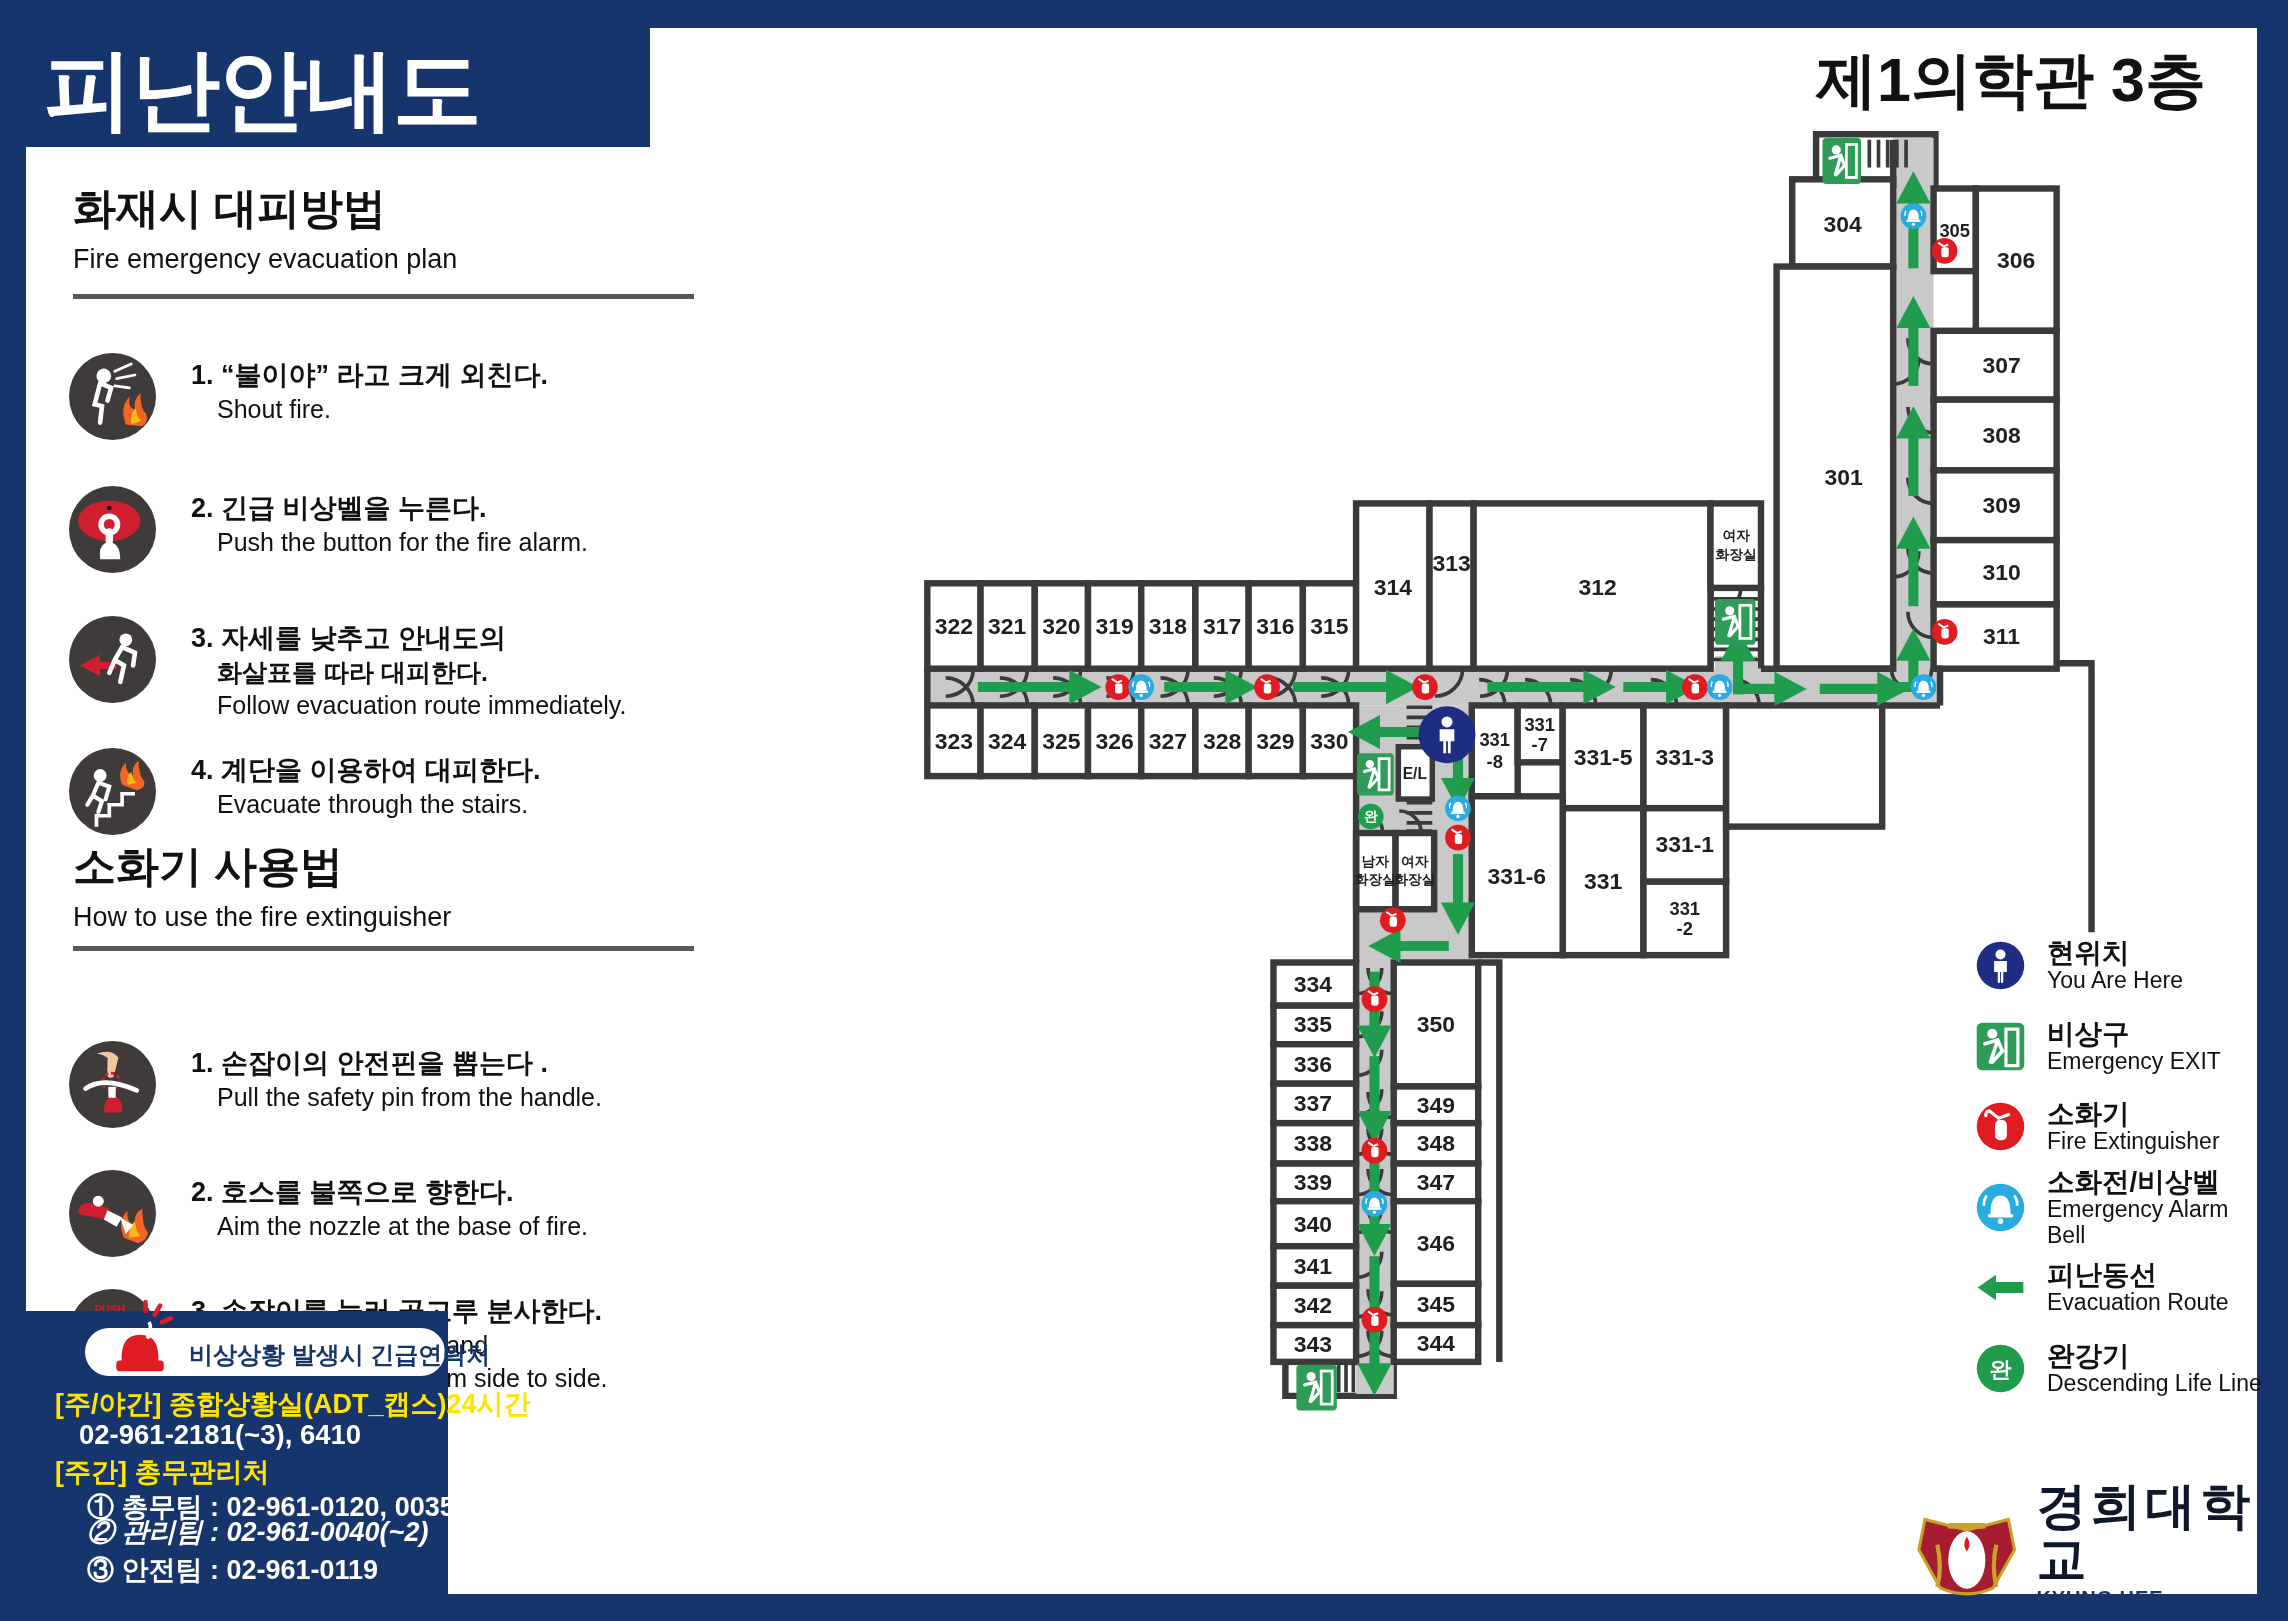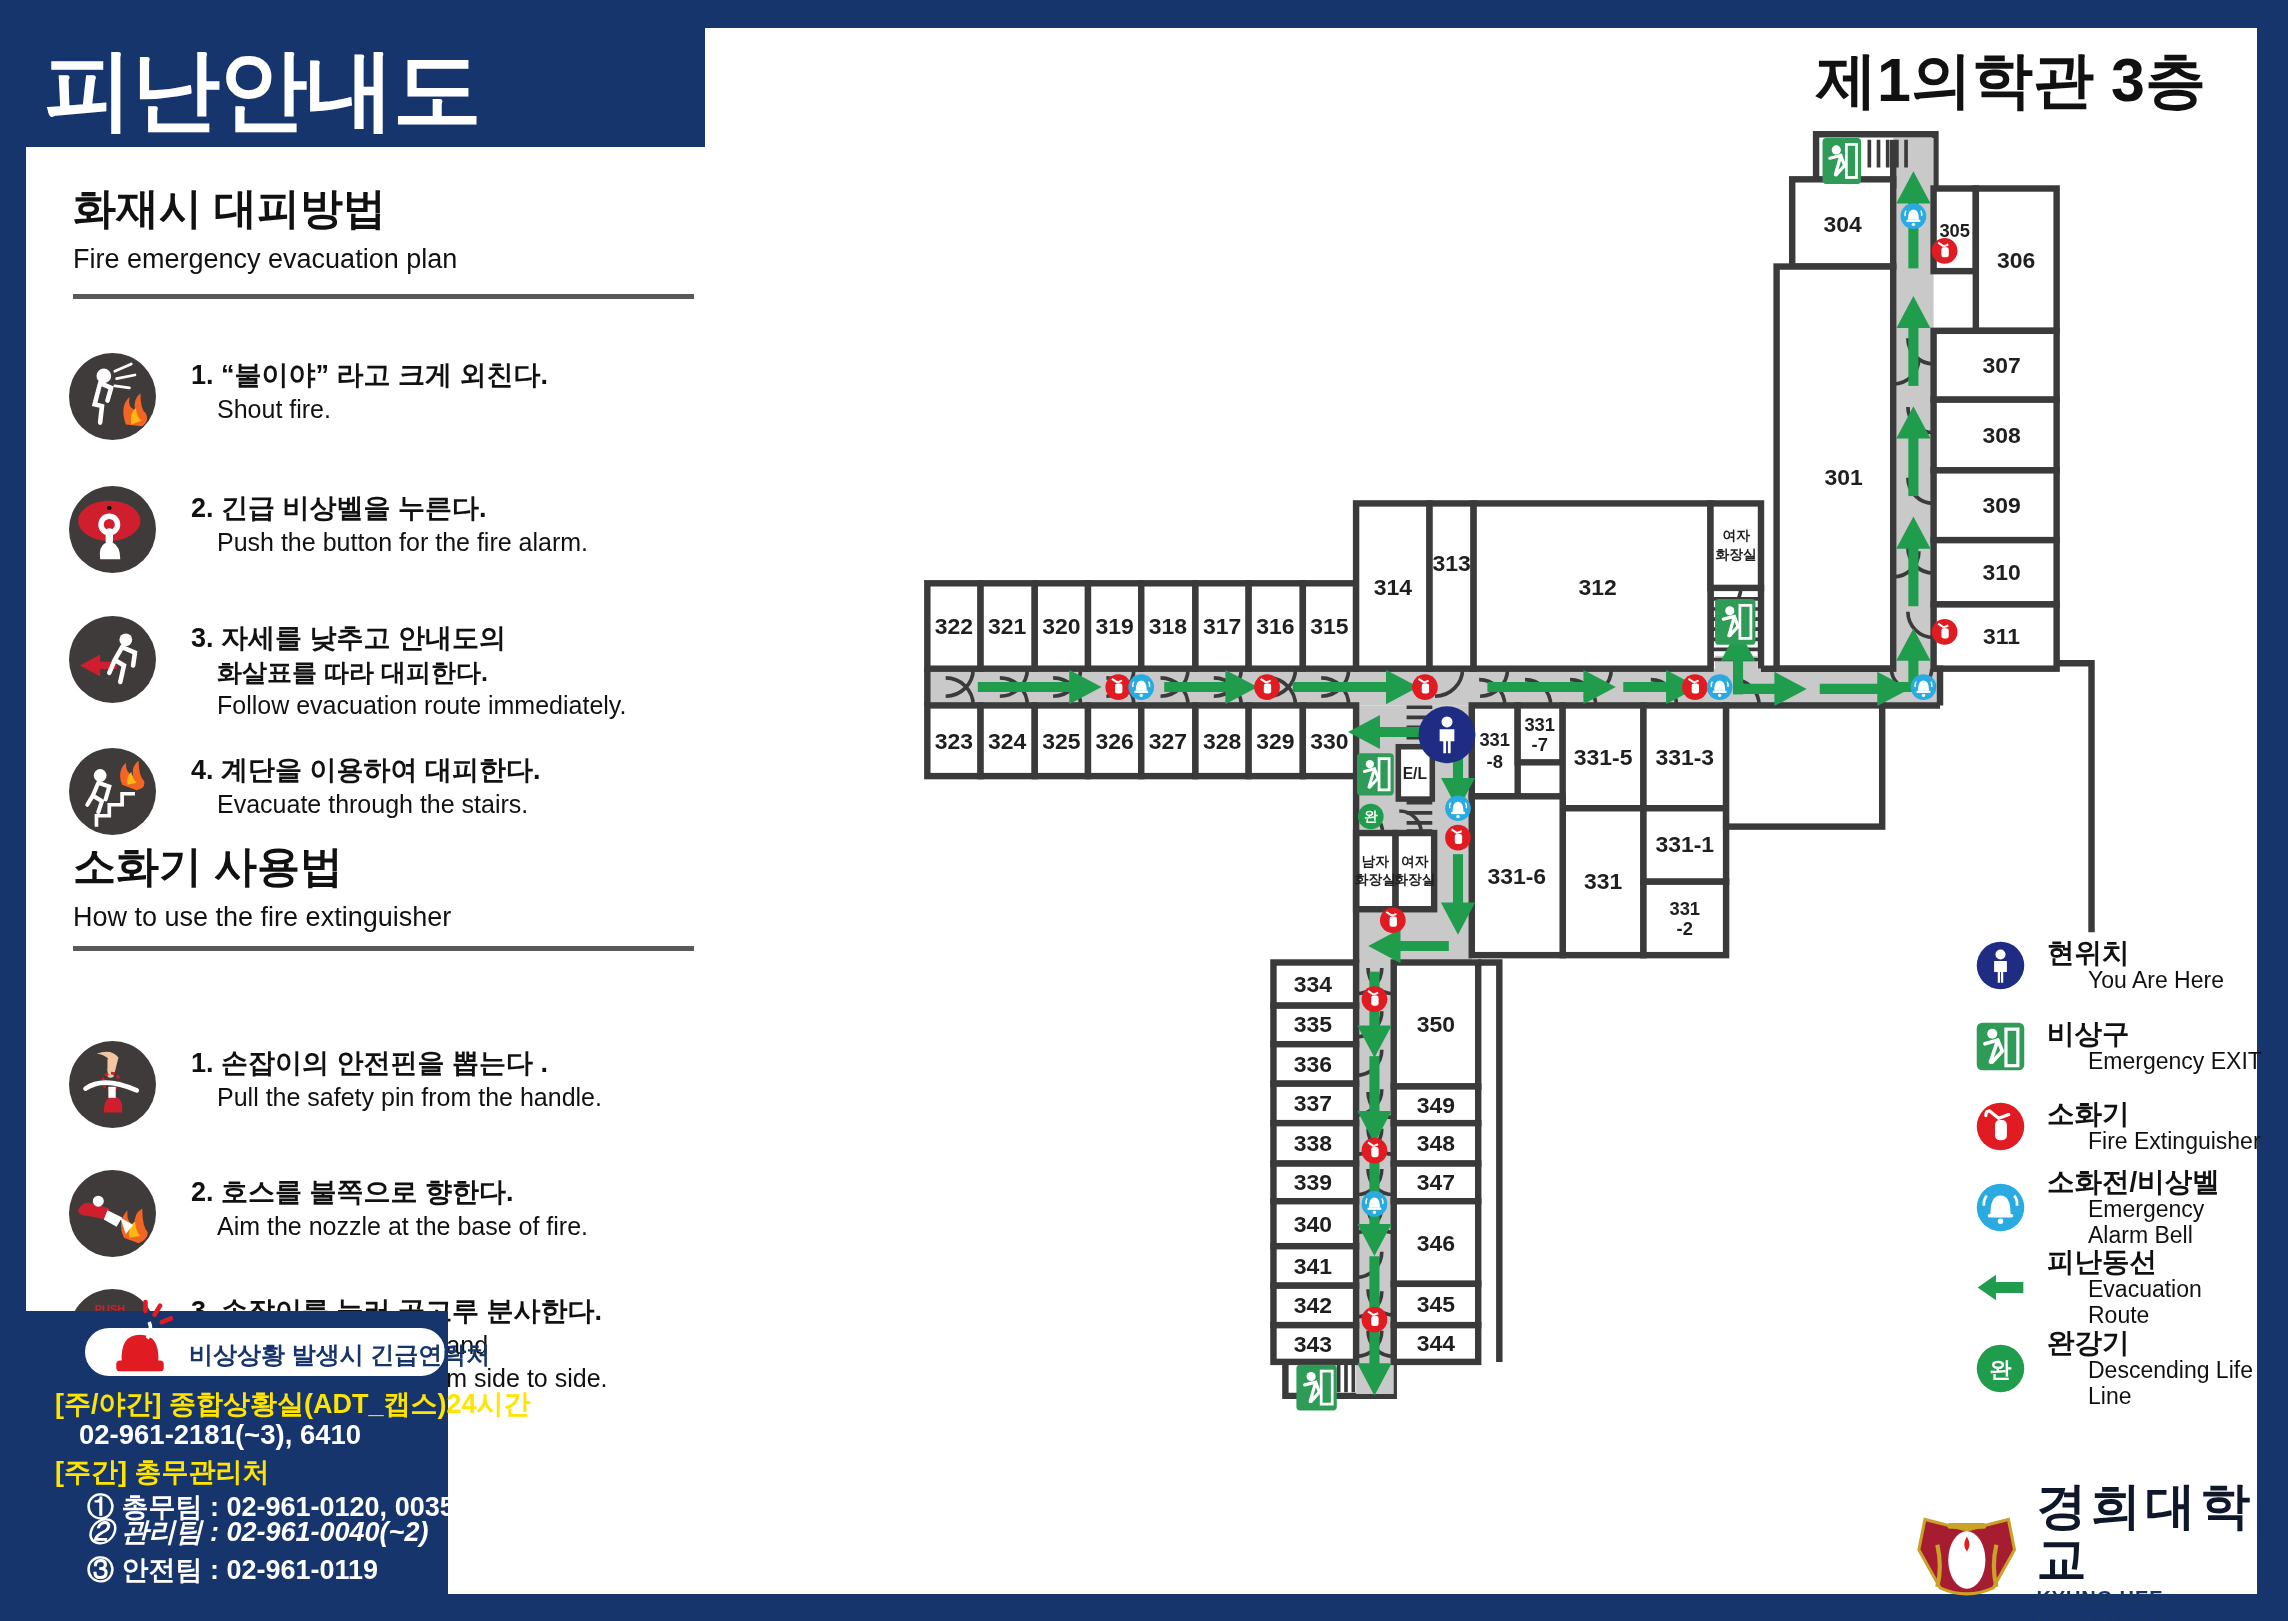--- a/index.html
+++ b/index.html
@@ -5,21 +5,21 @@
   html,body{margin:0;padding:0;background:#fff;}
   .page{position:relative;width:2288px;height:1622px;background:#fff;overflow:hidden;
         font-family:"Liberation Sans",sans-serif;}
   .abs{position:absolute;}
   
   .border-left{left:0;top:0;width:26px;height:1622px;background:#16356c;}
   .border-right{left:2257px;top:0;width:31px;height:1622px;background:#16356c;}
   .border-top{left:0;top:0;width:2288px;height:27.5px;background:#16356c;}
   .border-bottom{left:0;top:1594px;width:2288px;height:27.5px;background:#16356c;}
   
-  .hdr{left:0;top:0;width:705px;height:147px;background:#16356c;display:flex;align-items:flex-end;padding:0 0 13px 44px;box-sizing:border-box;}
+  .hdr{left:0;top:0;width:650px;height:147px;background:#16356c;display:flex;align-items:flex-end;padding:0 0 13px 44px;box-sizing:border-box;}
   .hdr-ko{color:#fff;font-size:89px;font-weight:800;letter-spacing:-1.8px;line-height:1;}
   .hdr-en{color:#fff;font-size:37px;font-weight:600;margin-left:16.5px;line-height:1.25;}
   .bldg{left:1772px;top:40px;width:478px;text-align:center;font-size:61px;font-weight:800;color:#111;}
   
   .sec-title{font-size:43px;font-weight:800;color:#111;}
   .sec-sub{font-size:27px;color:#111;margin-top:5.5px;}
   .rule{height:4.6px;background:#595959;}
   .step{display:flex;align-items:flex-start;margin-top:24px;}
   .step-ico{width:87px;height:87px;flex:0 0 87px;}
   .step-txt{margin-left:35px;padding-top:3.7px;}
@@ -31,21 +31,21 @@
   .pill-t{position:absolute;left:163px;top:27.5px;font-size:24px;font-weight:800;color:#16356c;white-space:nowrap;}
   .c-line{position:absolute;white-space:nowrap;font-weight:700;}
   .yl{color:#ffe400;font-size:27px;}
   .wh{color:#fff;font-size:27.5px;}
   
   .legend{left:1974px;top:939px;width:294px;}
   .lg-item{display:flex;align-items:center;margin-bottom:27.5px;height:53px;}
   .lg-ico{width:53px;height:53px;flex:0 0 53px;}
   .lg-txt{margin-left:20px;}
   .lg-ko{font-size:27.5px;font-weight:800;color:#111;line-height:29px;}
-  .lg-en{font-size:23px;color:#111;line-height:26px;margin-left:41px;}
+  .lg-en{font-size:23px;color:#111;line-height:26px;}
   
   .logo{left:1912px;top:1480px;display:flex;align-items:center;}
   .logo-txt{margin-left:14.7px;}
   .logo-ko{font-size:50px;font-weight:700;color:#0f172a;letter-spacing:4.6px;line-height:53px;}
   .logo-en{font-size:20px;font-weight:800;color:#1a3668;letter-spacing:0.9px;line-height:24px;}
   
   .rl{font:600 25px "Liberation Sans",sans-serif;fill:#1f1f1f;text-anchor:middle;}
   .rs{font:600 20px "Liberation Sans",sans-serif;fill:#1f1f1f;text-anchor:middle;}
   .rt{font:600 15px "Liberation Sans",sans-serif;fill:#1f1f1f;text-anchor:middle;}
   .el{font:700 17px "Liberation Sans",sans-serif;fill:#1f1f1f;text-anchor:middle;}

